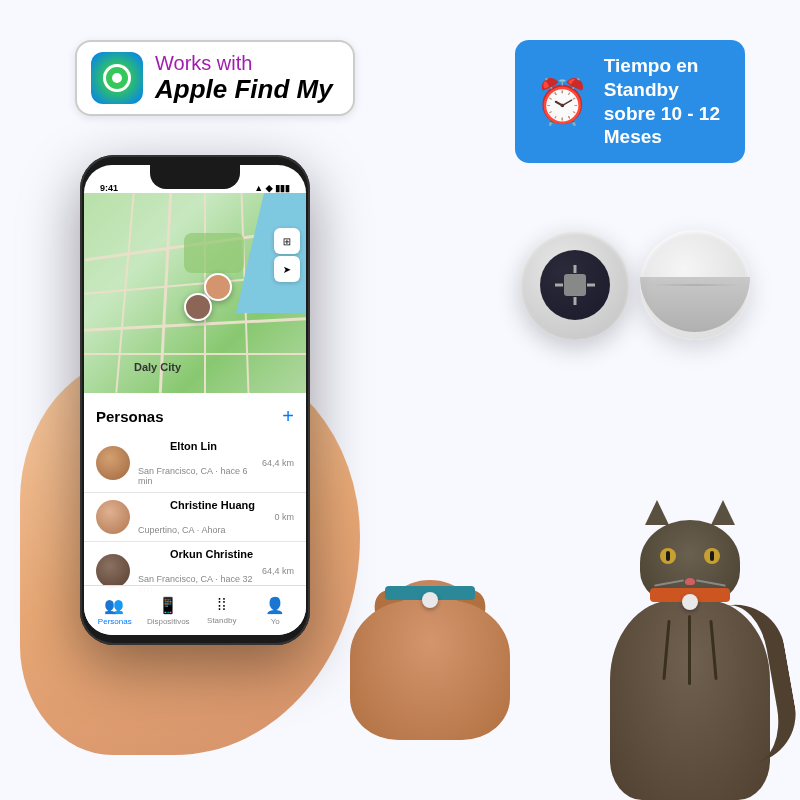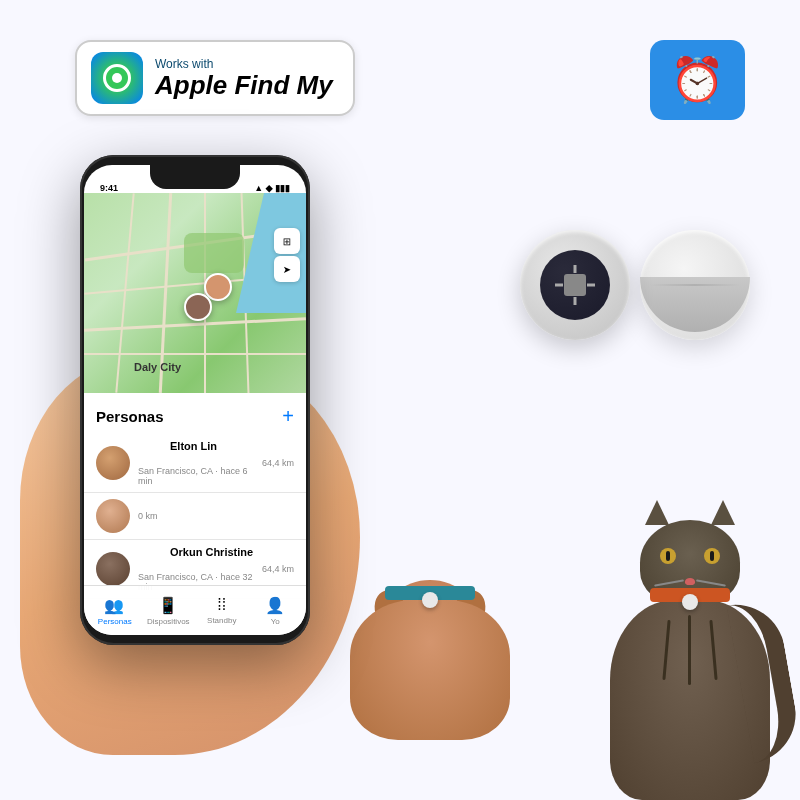--- a/index.html
+++ b/index.html
@@ -66,22 +66,22 @@
       left: 50%;
       transform: translate(-50%, -50%);
     }
 
     .badge-apple-text {
       display: flex;
       flex-direction: column;
     }
 
     .badge-apple-text .works-with {
-      font-size: 12px;
-      color: #0c4a6e;
+      font-size: 20px;
+      color: #a21caf;
       font-weight: 400;
     }
 
     .badge-apple-text .apple-find-my {
       font-size: 26px;
       font-weight: 700;
       color: #000;
       line-height: 1.1;
       font-style: italic;
     }
@@ -786,20 +786,24 @@
       <div class="find-my-icon-inner"></div>
     </div>
     <div class="badge-apple-text">
       <span class="works-with">Works with</span>
       <span class="apple-find-my">Apple Find My</span>
     </div>
   </div>
 
   <div class="badge-standby">
     <span class="alarm-icon">⏰</span>
+    <div class="badge-standby-text">
+      <div>Tiempo en Standby</div>
+      <div>sobre 10 - 12 Meses</div>
+    </div>
   </div>
 
   <div class="phone-container">
 
     <div class="hand-bg"></div>
 
     <div class="phone">
       <div class="phone-screen">
         <div class="phone-notch"></div>
 
@@ -840,20 +844,24 @@
             <div class="list-avatar list-avatar-1"></div>
             <div class="list-info">
               <div class="list-name">Elton Lin</div>
               <div class="list-detail">San Francisco, CA · hace 6 min</div>
             </div>
             <div class="list-distance">64,4 km</div>
           </div>
 
           <div class="list-item">
             <div class="list-avatar list-avatar-2"></div>
+            <div class="list-info">
+              <div class="list-name">Christine Huang</div>
+              <div class="list-detail">Cupertino, CA · Ahora</div>
+            </div>
             <div class="list-distance">0 km</div>
           </div>
 
           <div class="list-item">
             <div class="list-avatar list-avatar-3"></div>
             <div class="list-info">
               <div class="list-name">Orkun Christine</div>
               <div class="list-detail">San Francisco, CA · hace 32 min</div>
             </div>
             <div class="list-distance">64,4 km</div>

